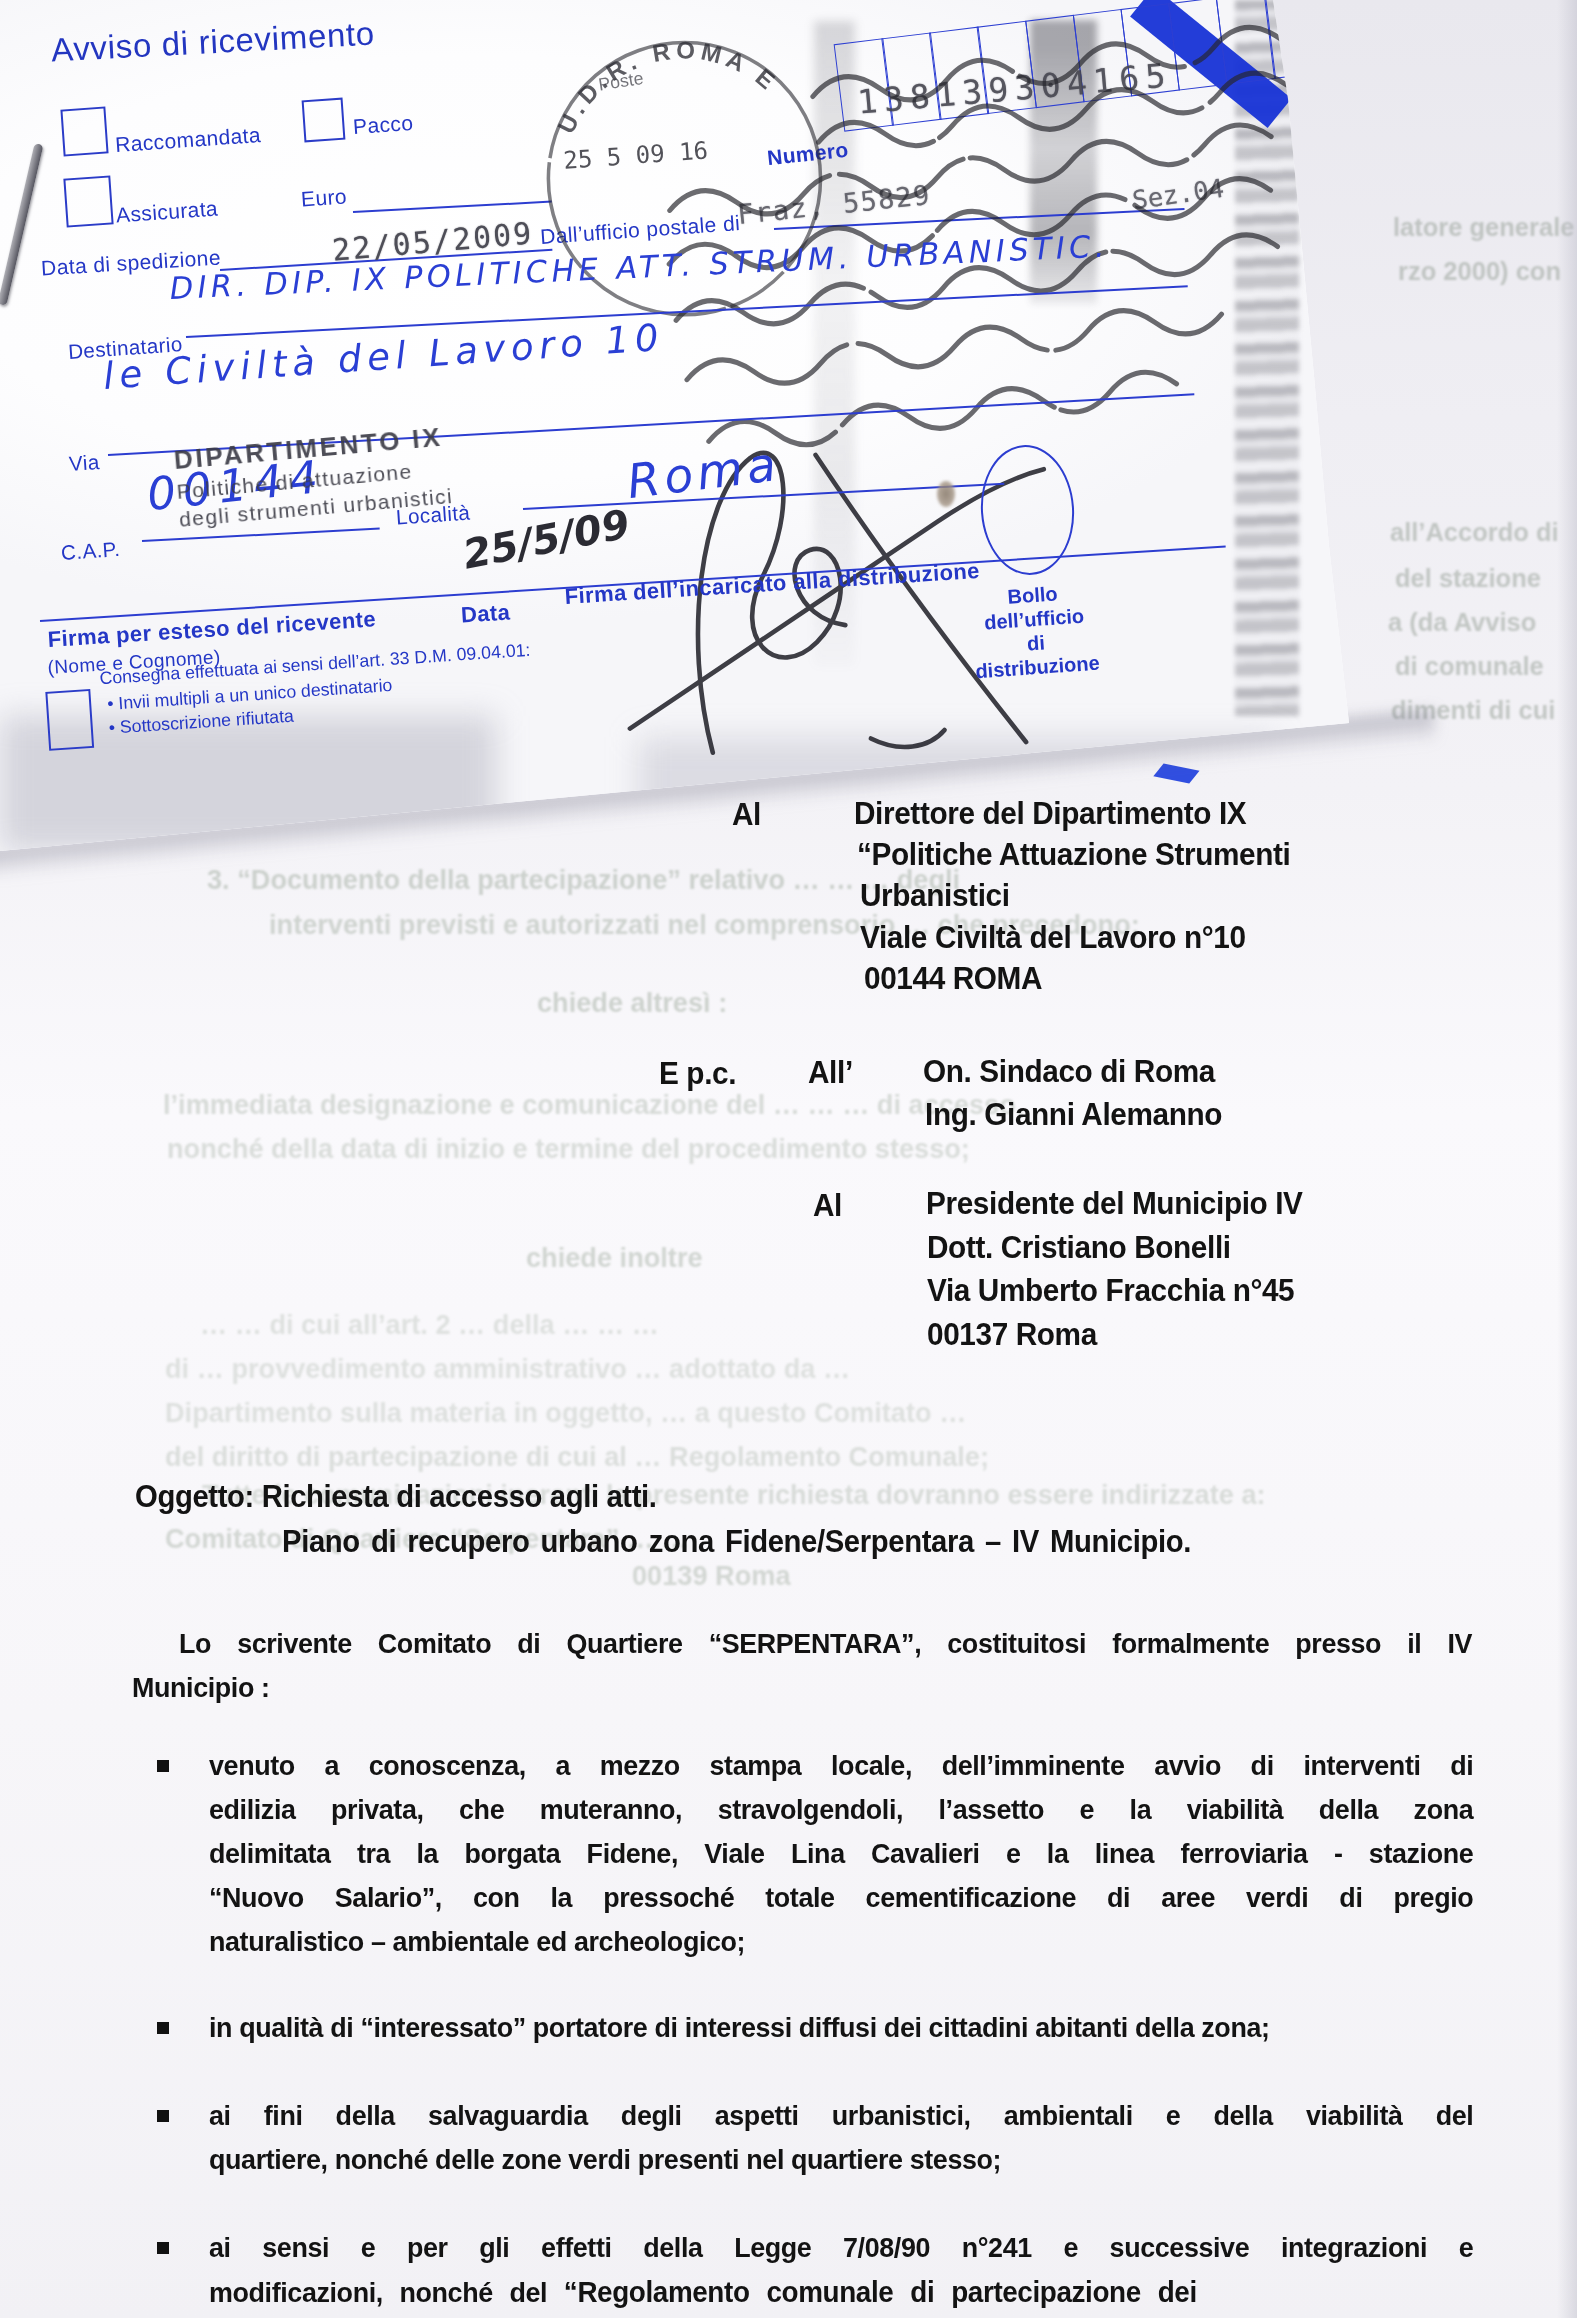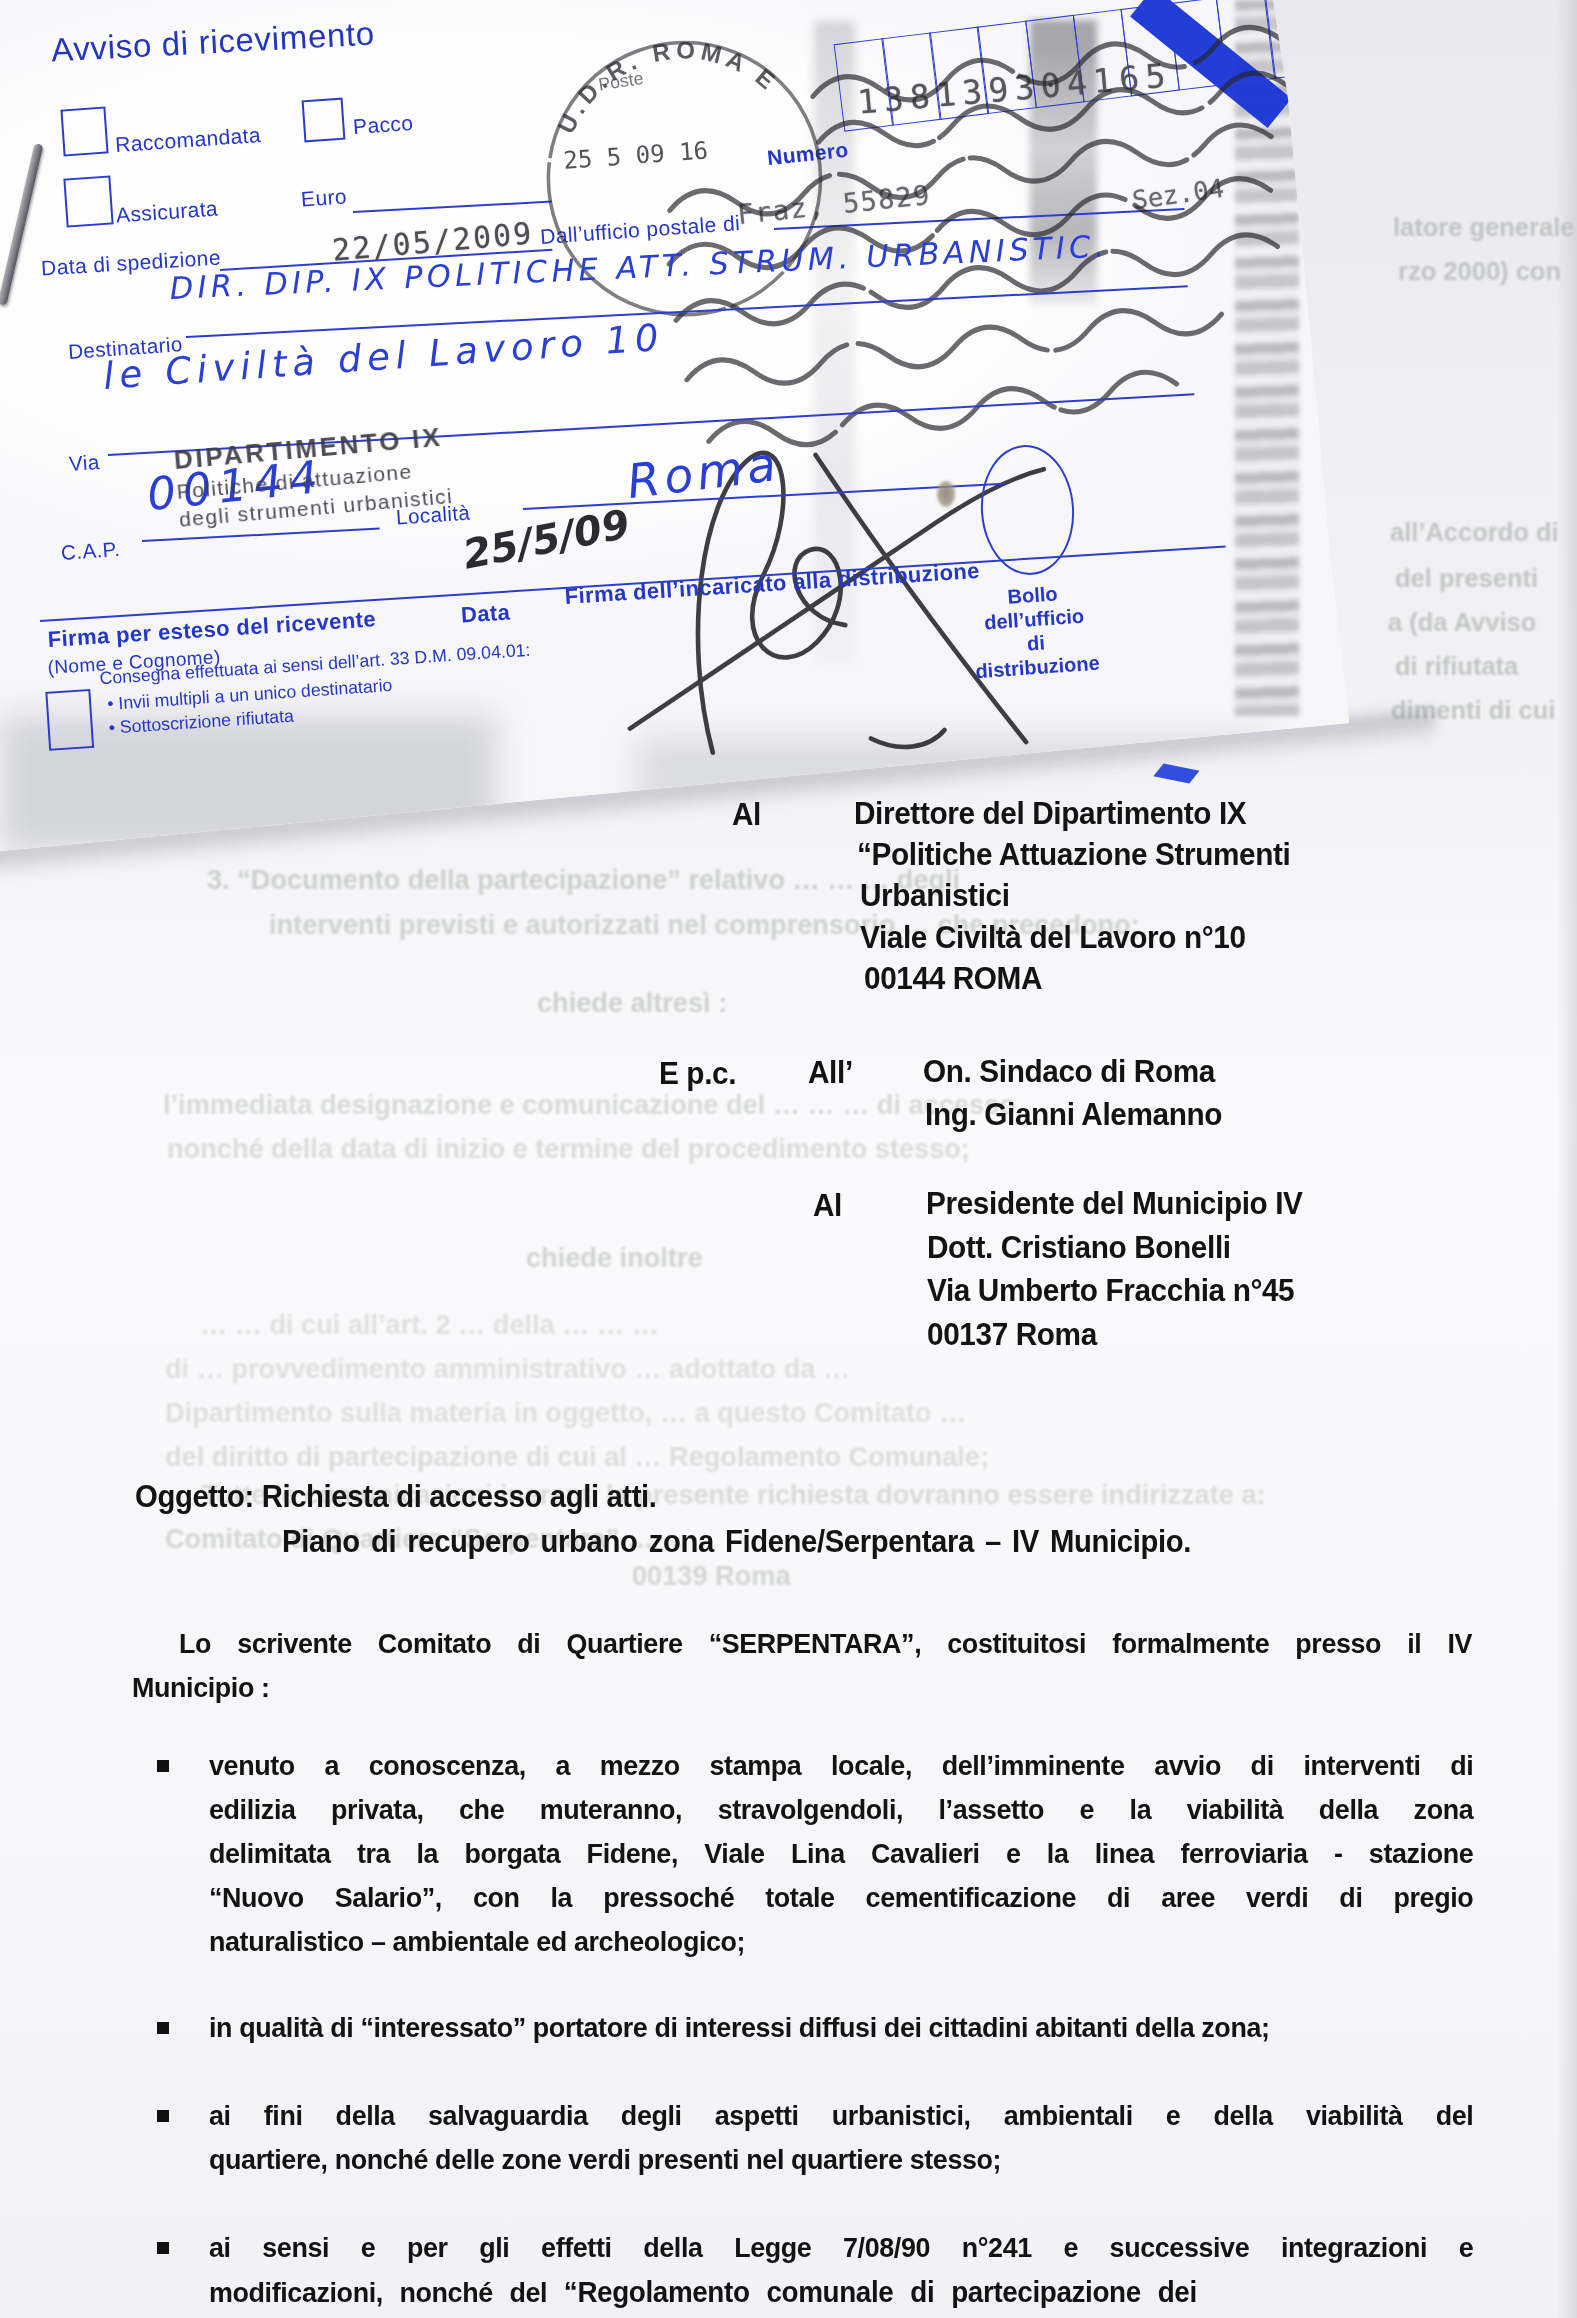--- a/index.html
+++ b/index.html
@@ -53,23 +53,23 @@
   <div class="gl abs" style="left:165px;top:1353px;opacity:.5;">di … provvedimento amministrativo … adottato da …</div>
   <div class="gl abs" style="left:165px;top:1397px;opacity:.5;">Dipartimento sulla materia in oggetto, … a questo Comitato …</div>
   <div class="gl abs" style="left:165px;top:1441px;opacity:.55;">del diritto di partecipazione di cui al … Regolamento Comunale;</div>
   <div class="gl abs" style="left:202px;top:1479px;opacity:.6;">Tutte le comunicazioni inerenti la presente richiesta dovranno essere indirizzate a:</div>
   <div class="gl abs" style="left:165px;top:1523px;opacity:.7;">Comitato di Quartiere “Serpentara” … …</div>
   <div class="gl abs" style="left:632px;top:1560px;opacity:.7;">00139 Roma</div>
 
   <div class="gr abs" style="left:1393px;top:213px;">latore generale</div>
   <div class="gr abs" style="left:1398px;top:257px;">rzo 2000) con</div>
   <div class="gr abs" style="left:1390px;top:518px;">all’Accordo di</div>
-  <div class="gr abs" style="left:1395px;top:564px;">del presenti</div>
+  <div class="gr abs" style="left:1395px;top:564px;">del stazione</div>
   <div class="gr abs" style="left:1388px;top:608px;">a (da Avviso</div>
-  <div class="gr abs" style="left:1395px;top:652px;">di rifiutata</div>
+  <div class="gr abs" style="left:1395px;top:652px;">di comunale</div>
   <div class="gr abs" style="left:1391px;top:696px;">dimenti di cui</div>
 
   <div class="abs" style="left:1156px;top:767px;width:41px;height:12.8px;background:#2040dd;transform:skewX(-32deg) rotate(10deg);opacity:.92;z-index:3;"></div>
 
   <div class="t addr abs" style="left:732px;top:797px;z-index:3;">Al</div>
   <div class="t addr abs" style="left:854px;top:796px;z-index:3;">Direttore del Dipartimento IX</div>
   <div class="t addr abs" style="left:857px;top:837px;z-index:3;">“Politiche Attuazione Strumenti</div>
   <div class="t addr abs" style="left:860px;top:878px;z-index:3;">Urbanistici</div>
   <div class="t addr abs" style="left:860px;top:920px;z-index:3;">Viale Civiltà del Lavoro n°10</div>
   <div class="t addr abs" style="left:864px;top:961px;z-index:3;">00144 ROMA</div>

